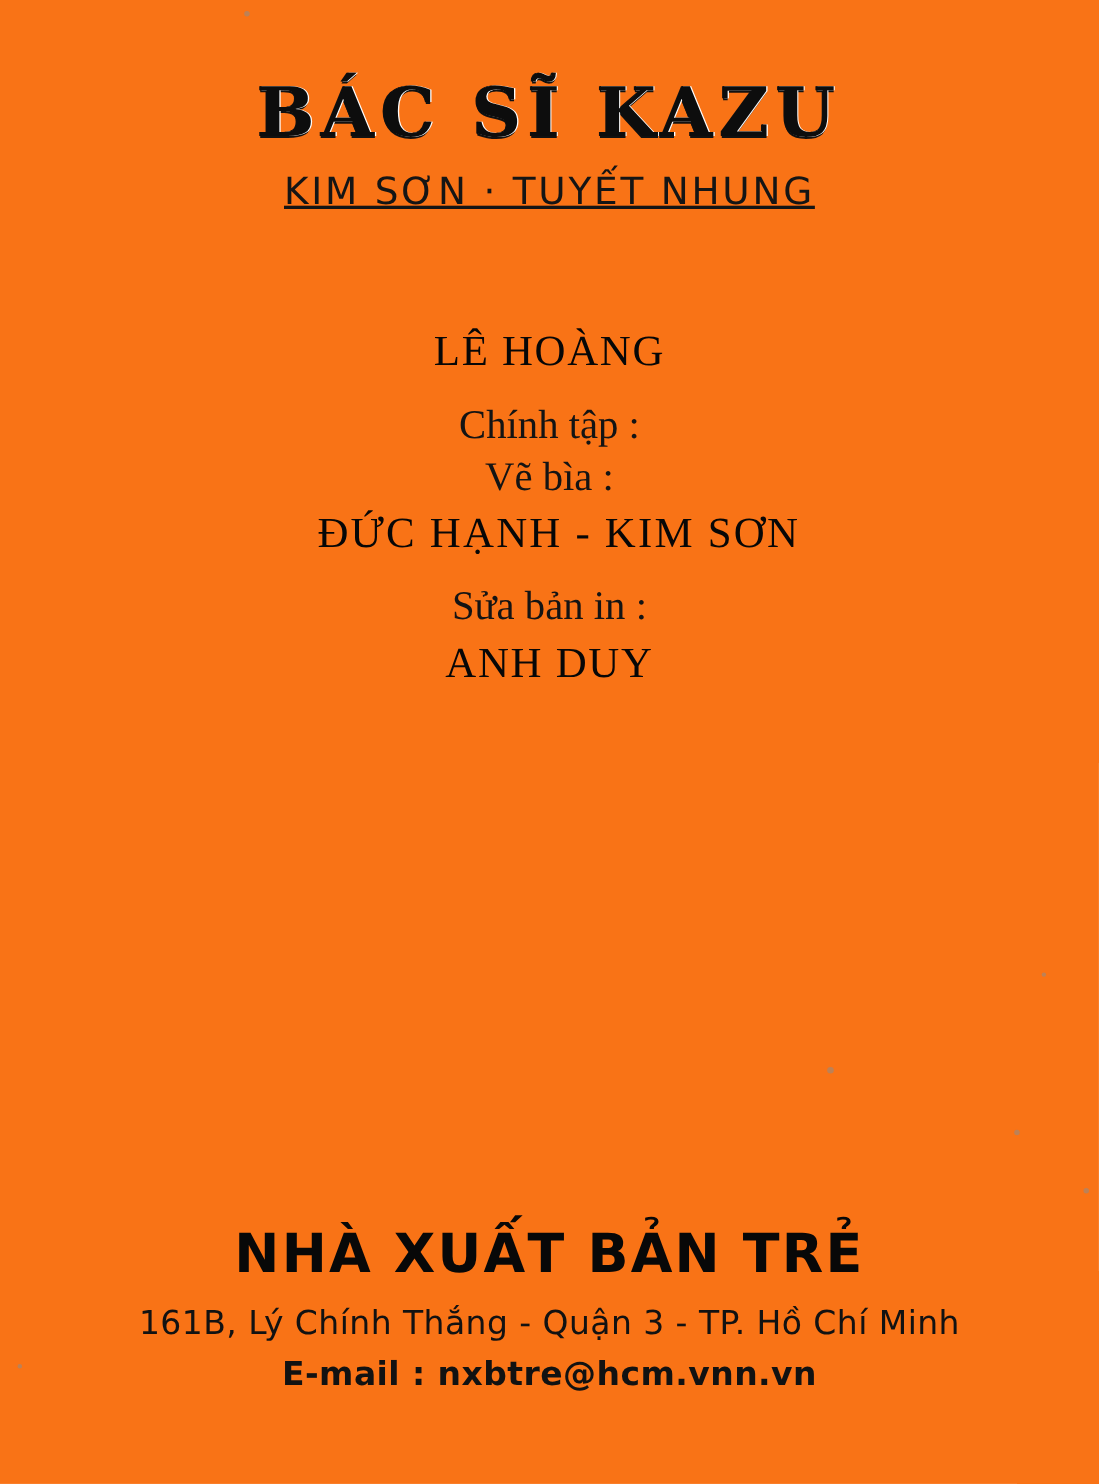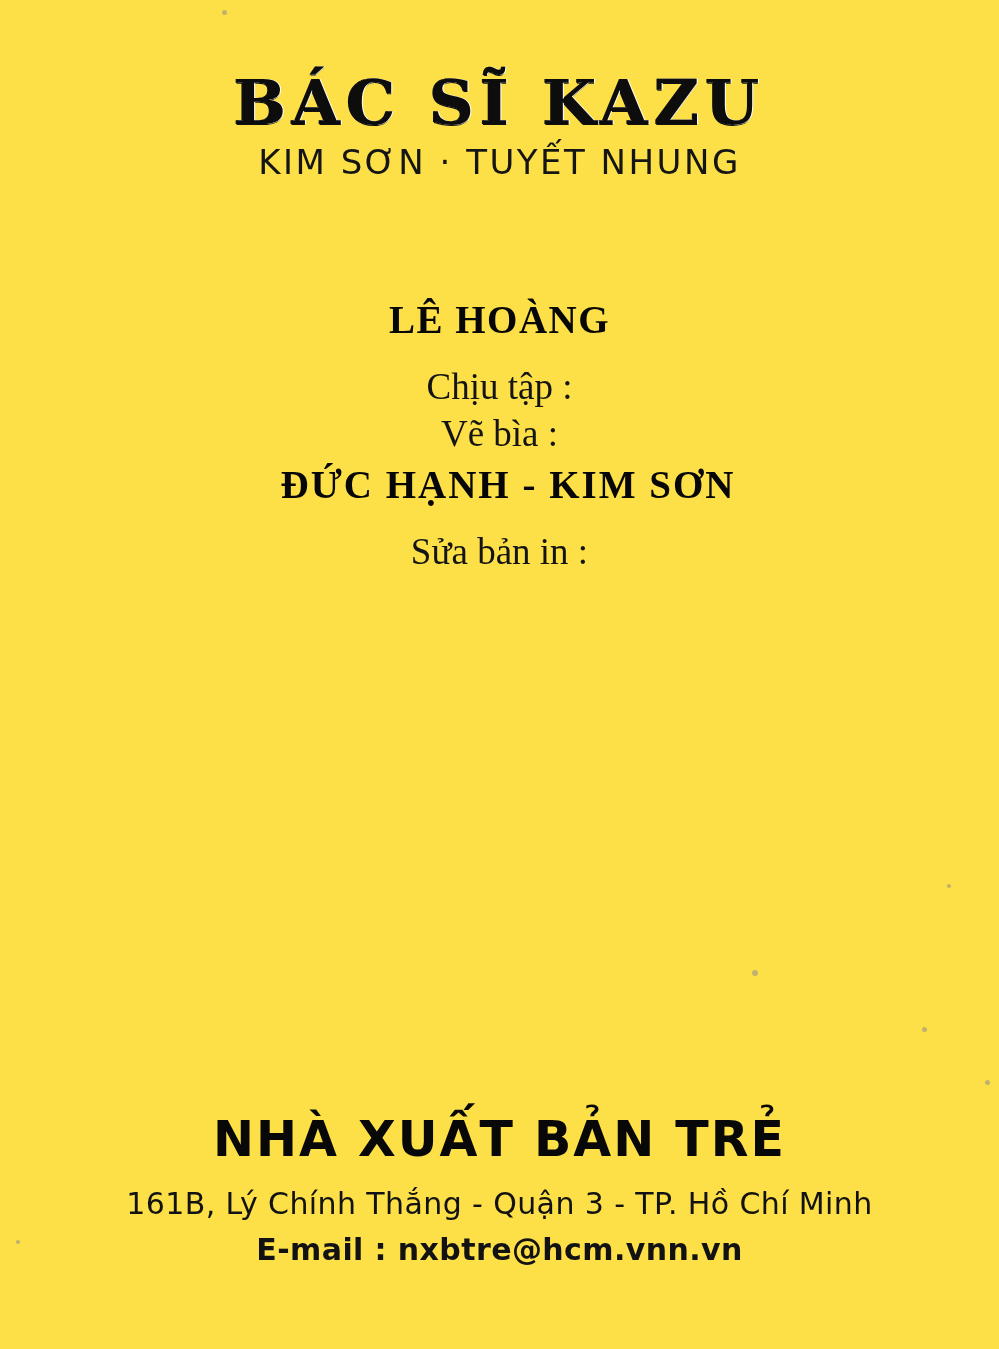--- a/index.html
+++ b/index.html
@@ -11,21 +11,21 @@
     height: 1349px;
     background: #ffffff;
     font-family: "Liberation Serif", serif;
     color: #111111;
     position: relative;
     overflow: hidden;
   }
   .page {
     position: absolute;
     inset: 0;
-    background: #fde047;
+    background: #f97316;
   }
 
   
   .title-block {
     position: absolute;
     top: 72px;
     left: 0;
     right: 0;
     text-align: center;
   }
@@ -36,26 +36,27 @@
     font-weight: 700;
     line-height: 1.0;
     color: #0d0d0d;
     
     text-shadow:
       1px 0 0 #ffffff,
       -1px 0 0 #111111,
       0 1px 0 #111111;
   }
   .book-authors {
-    margin-top: 8px;
+    margin-top: 20px;
     font-family: "DejaVu Sans", sans-serif;
     font-size: 34px;
     letter-spacing: 2.5px;
     font-weight: 400;
     color: #151515;
+    text-decoration: underline;
   }
 
   
   .credits {
     position: absolute;
     top: 292px;
     left: 0;
     right: 0;
     text-align: center;
   }
@@ -63,21 +64,21 @@
     font-family: "Liberation Serif", serif;
     font-size: 37px;
     line-height: 1.28;
     color: #141414;
     margin: 0;
     padding: 0;
   }
   .credit-name {
     font-family: "Liberation Serif", serif;
     font-size: 39px;
-    font-weight: 700;
+    font-weight: 400;
     letter-spacing: 1.5px;
     line-height: 1.45;
     color: #070707;
     margin: 0 0 14px 0;
     padding: 0;
   }
   .credit-name.wide {
     letter-spacing: 2px;
     padding-left: 17px;
   }
@@ -132,26 +133,27 @@
   <div class="speck" style="top:1240px;left:16px;width:4px;height:4px;"></div>
 
   <div class="title-block">
     <div class="book-title">BÁC SĨ KAZU</div>
     <div class="book-authors">KIM SƠN · TUYẾT NHUNG</div>
   </div>
 
   <div class="credits">
     <p class="credit-name">LÊ HOÀNG</p>
 
-    <p class="credit-role">Chịu tập :</p>
+    <p class="credit-role">Chính tập :</p>
 
     <p class="credit-role">Vẽ bìa :</p>
     <p class="credit-name wide">ĐỨC HẠNH - KIM SƠN</p>
 
     <p class="credit-role">Sửa bản in :</p>
+    <p class="credit-name">ANH DUY</p>
   </div>
 
   <div class="publisher">
     <div class="pub-name">NHÀ XUẤT BẢN TRẺ</div>
     <div class="pub-line">161B, Lý Chính Thắng - Quận 3 - TP. Hồ Chí Minh</div>
     <div class="pub-line email">E-mail : nxbtre@hcm.vnn.vn</div>
   </div>
 
 </div>
 

